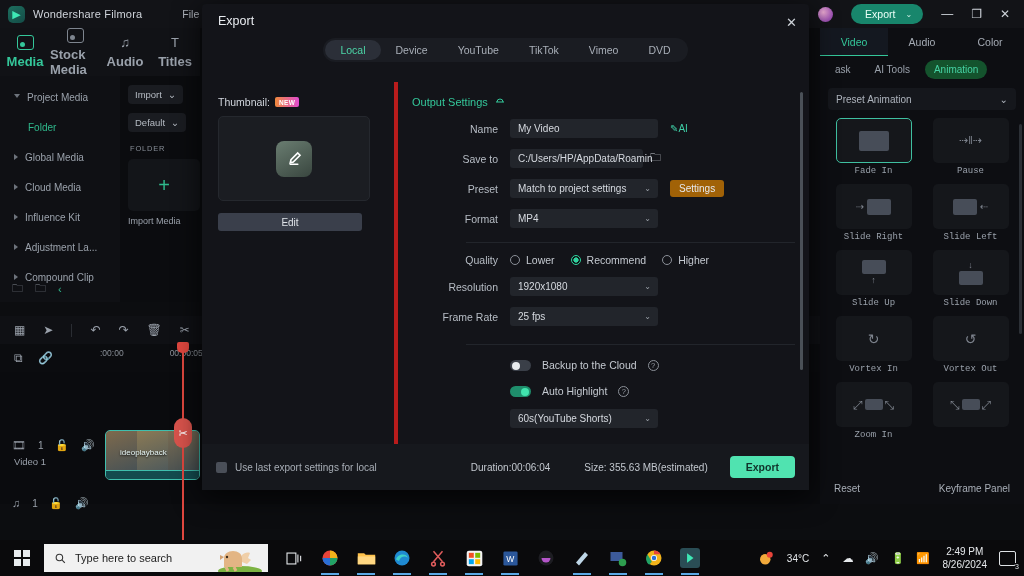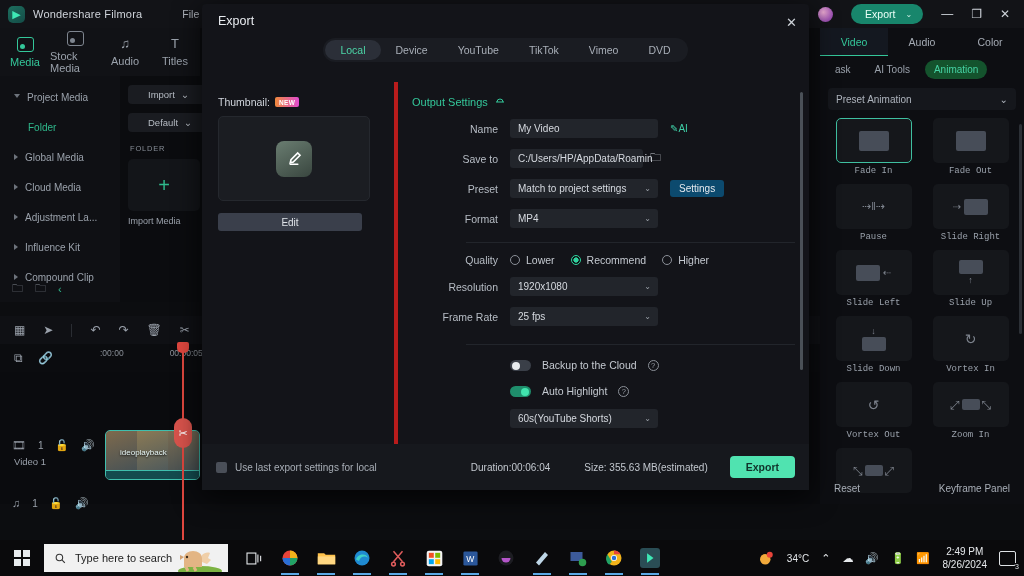--- a/index.html
+++ b/index.html
@@ -34,40 +34,40 @@
 
   
   .media-tabs { position: absolute; top: 28px; left: 0; width: 200px; height: 48px; background: #111216;
                 display: flex; align-items: center; }
   .mt { flex: 1; display: flex; flex-direction: column; align-items: center; gap: 4px; }
   .mt .ic { width: 17px; height: 15px; border-radius: 3px; border: 1.3px solid #7e858f; position: relative; }
   .mt.active .ic { border-color: #34c79a; }
   .mt .ic::after { content:''; position:absolute; left:2px; bottom:2px; width:5px;height:5px;border-radius:50%;
                    background:#7e858f; }
   .mt.active .ic::after { background: #34c79a; }
-  .mt .lb { font-size: 11px; color: #9aa1ab; }
+  .mt .lb { font-size: 13px; color: #9aa1ab; font-weight: bold; }
   .mt.active .lb { color: #34c79a; }
   .mt .note { font-size: 13px; color: #9aa1ab; line-height: 14px; }
 
   .side-list { position: absolute; top: 76px; left: 0; width: 120px; bottom: 238px; background: #0f1014;
                padding: 6px 6px; }
   .sl-item { height: 30px; display: flex; align-items: center; gap: 7px; padding-left: 8px; color: #9aa1ab;
              font-size: 10px; border-radius: 4px; }
   .sl-item.sel { color: #2fb98c; padding-left: 22px; }
   .tri { width: 0; height: 0; border-left: 4px solid #6d737c; border-top: 3px solid transparent;
          border-bottom: 3px solid transparent; }
   .tri.down { border-left: 3px solid transparent; border-right: 3px solid transparent; border-top: 4px solid #6d737c; }
   .sl-foot { position: absolute; left: 0; width: 120px; bottom: 238px; height: 26px; display: flex;
              align-items: center; gap: 12px; padding-left: 12px; }
   .sl-foot i { font-style: normal; color: #80878f; font-size: 11px; }
   .sl-foot .grn { color: #2fb98c; }
 
   .media-body { position: absolute; top: 76px; left: 120px; width: 80px; bottom: 238px; background: #0b0c0f;
                 padding: 8px; }
-  .pill { background: #1a1c21; border-radius: 4px; color: #b6bcc4; font-size: 9.5px; padding: 4px 20px;
+  .pill { background: #1a1c21; border-radius: 4px; color: #b6bcc4; font-size: 9.5px; padding: 4px 7px;
           display: inline-flex; align-items: center; gap: 6px; }
   .folder-cap { color: #868d96; font-size: 7.5px; letter-spacing: .8px; margin: 12px 0 6px 2px; }
   .import-box { width: 72px; height: 52px; background: #131519; border-radius: 5px; display: flex;
                 align-items: center; justify-content: center; color: #2fb98c; font-size: 20px; }
   .import-lb { color: #9aa1ab; font-size: 9px; margin-top: 5px; }
 
   
   .tl-toolbar { position: absolute; left: 0; right: 0; bottom: 196px; height: 28px; background: #0f1014;
                 display: flex; align-items: center; gap: 18px; padding-left: 14px; }
   .tl-toolbar i { font-style: normal; color: #9aa1ab; font-size: 12px; }
@@ -146,21 +146,21 @@
 
   .sett-col { flex: 1; border-left: 4px solid #b91c1c; padding: 14px 0 0 14px; position: relative; }
   .sec-title { color: #34c79a; font-size: 11px; display: flex; align-items: center; gap: 6px; }
   .row { display: flex; align-items: center; margin-top: 11px; }
   .row .lab { width: 98px; text-align: right; padding-right: 12px; color: #b7bdc5; font-size: 10.5px; }
   .fld { width: 148px; height: 19px; background: #22252b; border-radius: 3px; color: #d6dae0; font-size: 10px;
          display: flex; align-items: center; padding: 0 8px; position: relative; }
   .fld .cv { position: absolute; right: 7px; color: #9aa0a8; font-size: 8px; }
   .ai-ic { margin-left: 12px; color: #3fcfa6; font-size: 10px; }
   .folder-ic { margin-left: 7px; color: #c7ccd3; font-size: 11px; }
-  .settings-btn { margin-left: 12px; background: #0c4a6e; color: #e6e9ee; font-size: 10px; border-radius: 3px;
+  .settings-btn { margin-left: 12px; background: #a16207; color: #e6e9ee; font-size: 10px; border-radius: 3px;
                   padding: 3px 9px; }
   .divider { height: 1px; background: #22252b; margin: 14px 14px 0 54px; }
   .radio { display: flex; align-items: center; gap: 6px; color: #c5cad1; font-size: 10.5px; margin-right: 16px; }
   .rc { width: 10px; height: 10px; border-radius: 50%; border: 1.3px solid #8b9098; }
   .rc.on { border-color: #2fd39f; background: radial-gradient(circle, #2fd39f 0 44%, #0e1013 47%); }
 
   .toggle-row { display: flex; align-items: flex-end; gap: 11px; margin-top: 14px; padding-left: 98px; }
   .tg { width: 21px; height: 11px; border-radius: 6px; background: #3a3f48; position: relative; }
   .tg::after { content:''; position:absolute; top:1.5px; left:2px; width:8px;height:8px;border-radius:50%;background:#e8ecef; }
   .tg.on { background: #1f8e6c; }
@@ -179,21 +179,21 @@
   .foot-info { margin-left: auto; display: flex; align-items: center; gap: 34px; color: #c3c8cf; font-size: 10px; }
   .exp-btn { margin-left: 22px; background: #50e3b0; color: #10322a; font-size: 10.5px; border-radius: 4px;
              padding: 5px 16px; font-weight: bold; }
 
   
   .taskbar { position: absolute; left: 0; bottom: 0; width: 1024px; height: 36px; background: #0a0a0c;
              display: flex; align-items: center; }
   .start { width: 44px; display: flex; align-items: center; justify-content: center; }
   .start .g { display: grid; grid-template-columns: 7px 7px; grid-template-rows: 7px 7px; gap: 2px; }
   .start .g i { background: #e8ecef; display: block; }
-  .searchbox { width: 184px; height: 28px; background: #f1f1f1; display: flex; align-items: center;
+  .searchbox { width: 224px; height: 28px; background: #f1f1f1; display: flex; align-items: center;
                padding-left: 10px; gap: 8px; position: relative; overflow: hidden; }
   .searchbox .txt { color: #1b1b1b; font-size: 11px; }
   .dog { position: absolute; right: 6px; bottom: 0; width: 48px; height: 26px; }
   .tsk-icons { display: flex; align-items: center; gap: 16px; padding-left: 16px; }
   .ti { width: 20px; height: 20px; border-radius: 3px; position: relative; display:flex;align-items:center;justify-content:center; }
   .ti.open::after { content:''; position:absolute; bottom:-7px; left:1px; right:1px; height:2px; background:#5aa9e6; }
   .tray { margin-left: auto; display: flex; align-items: center; gap: 12px; padding-right: 8px; color: #e6e9ec;
           font-size: 10px; }
   .tray i { font-style: normal; font-size: 11px; }
   .clock { text-align: center; line-height: 13px; font-size: 10px; }
@@ -259,25 +259,25 @@
       <div class="sl-item">
         <span class="tri"></span>
         <span>Global Media</span>
       </div>
       <div class="sl-item">
         <span class="tri"></span>
         <span>Cloud Media</span>
       </div>
       <div class="sl-item">
         <span class="tri"></span>
-        <span>Adjustment La...</span>
+        <span>Influence Kit</span>
       </div>
       <div class="sl-item">
         <span class="tri"></span>
-        <span>Influence Kit</span>
+        <span>Adjustment La...</span>
       </div>
       <div class="sl-item">
         <span class="tri"></span>
         <span>Compound Clip</span>
       </div>
     </div>
     <div class="sl-foot">
       <i>🗀</i>
       <i>🗀</i>
       <i class="grn">‹</i>
@@ -365,26 +365,20 @@
       <div class="rselect">
         <span>Preset Animation</span>
         <span>⌄</span>
       </div>
       <div class="grid">
         <div class="gcell sel">
           <div class="gbox">
               <span class="rect-ic"></span>
             </div>
           <div class="glb">Fade In</div>
-        </div>
-        <div class="gcell">
-          <div class="gbox">
-              <span class="rect-ic"></span>
-            </div>
-          <div class="glb">Fade Out</div>
         </div>
         <div class="gcell">
           <div class="gbox">
               <span style="color:#7d838d;font-size:11px">⇢ǁ⇢</span>
             </div>
           <div class="glb">Pause</div>
         </div>
         <div class="gcell">
           <div class="gbox">
               <span style="color:#7d838d;font-size:10px;margin-right:3px">⇢</span>

